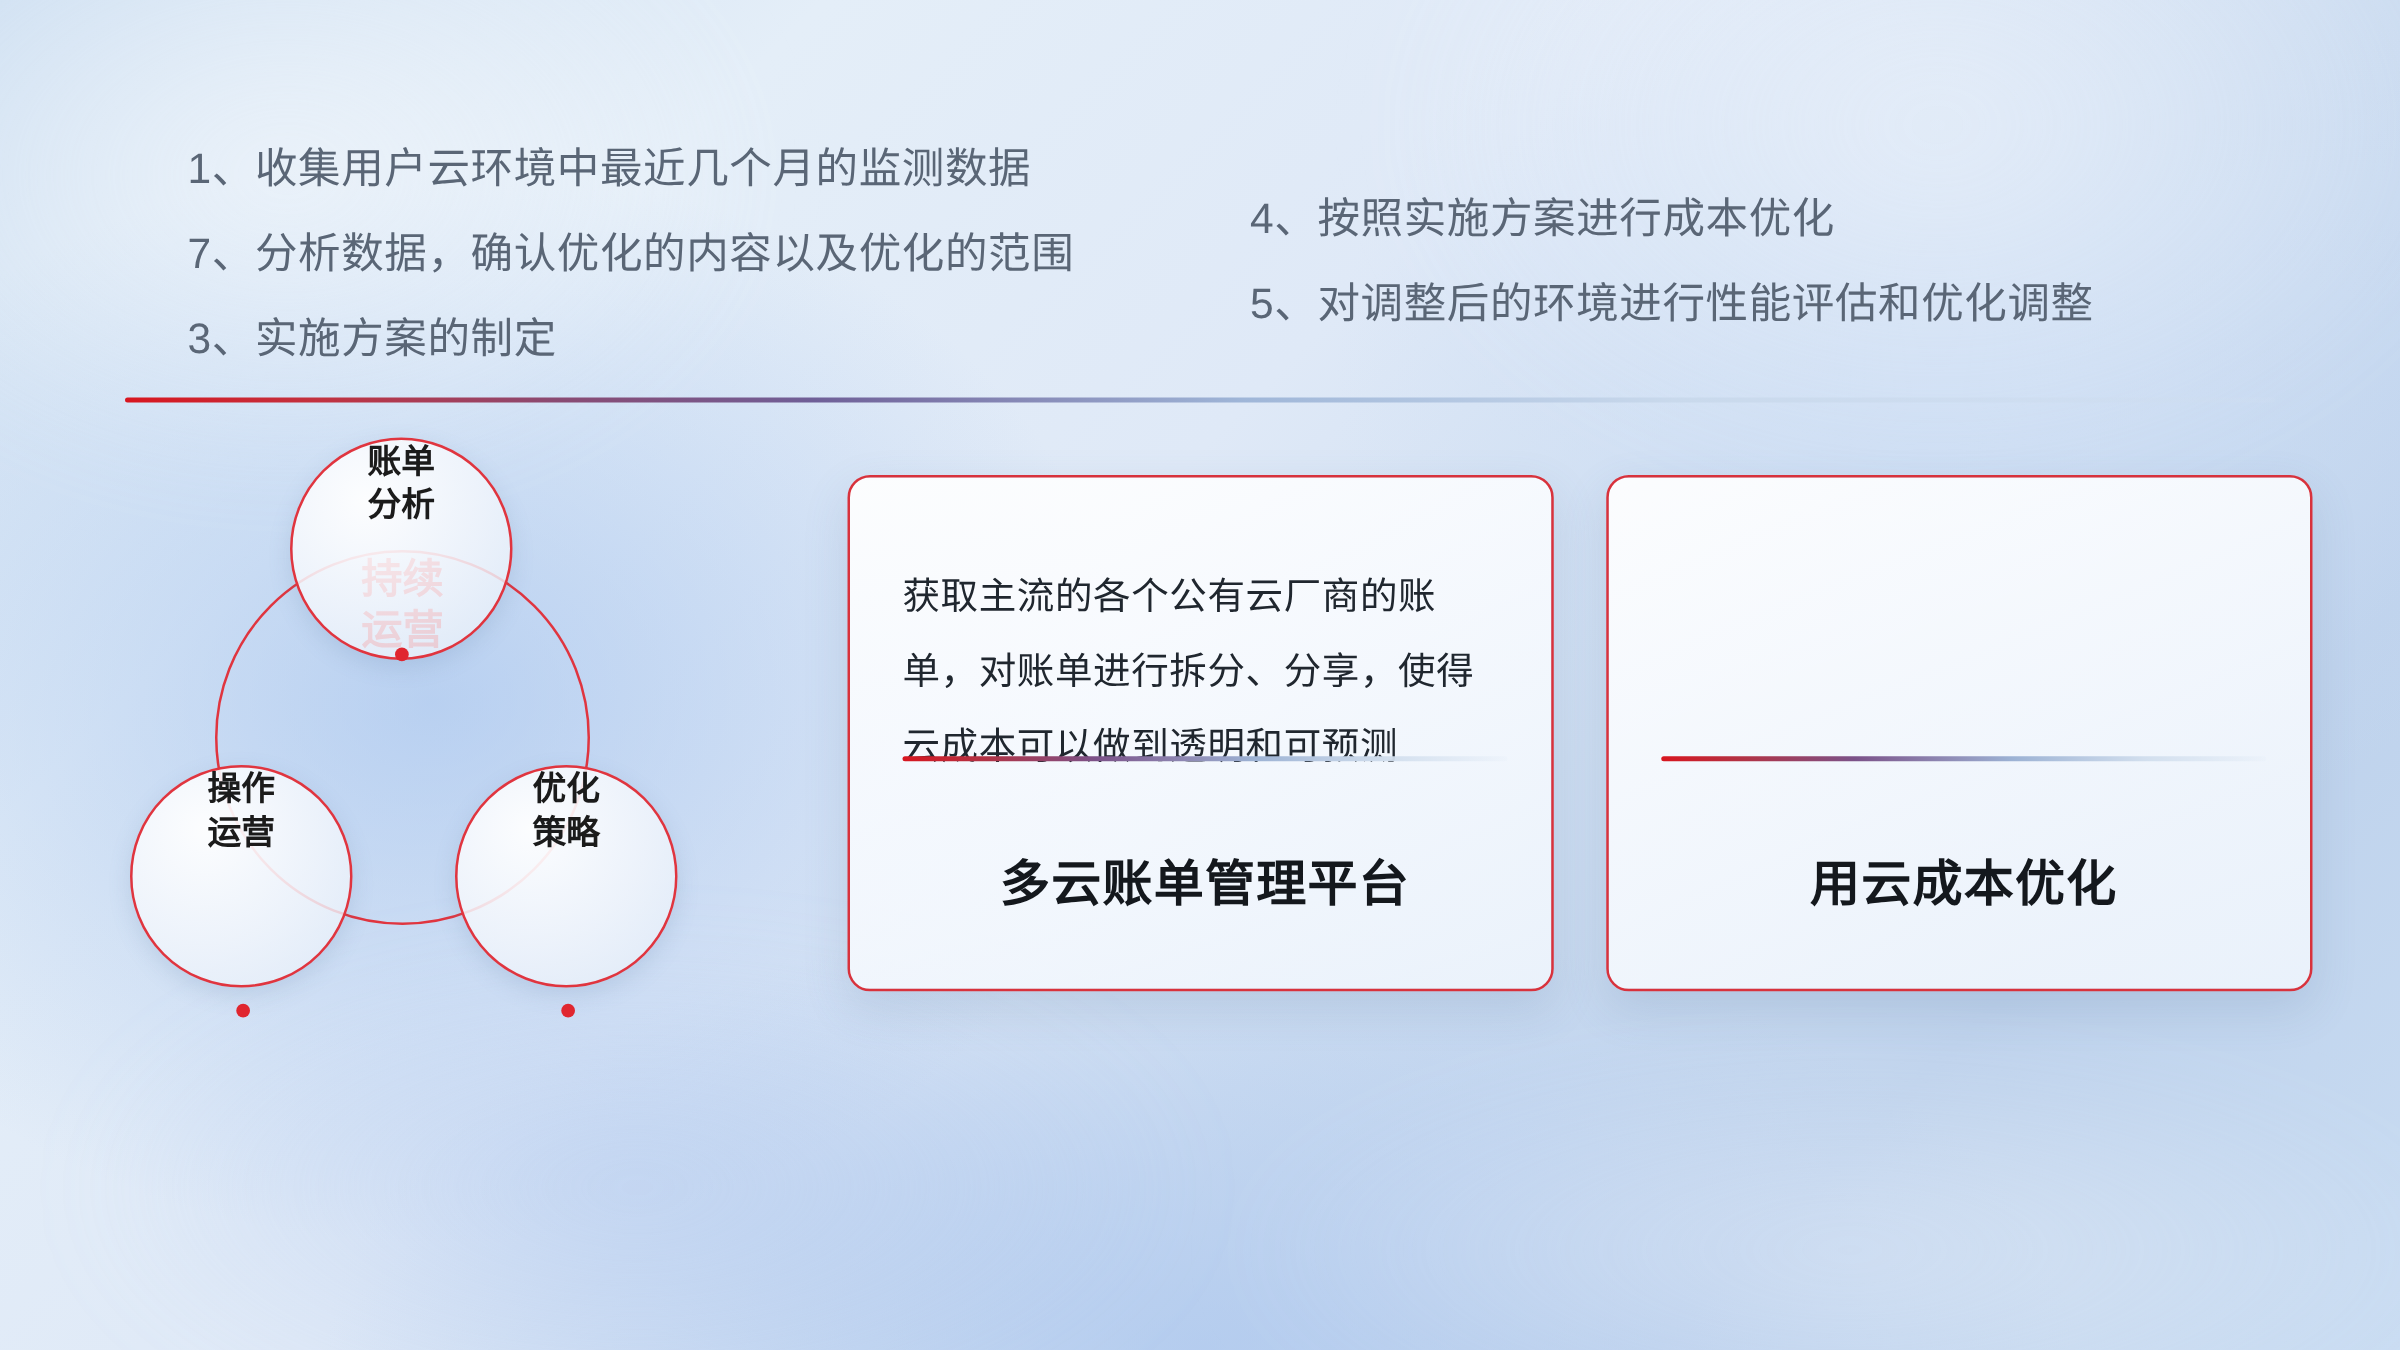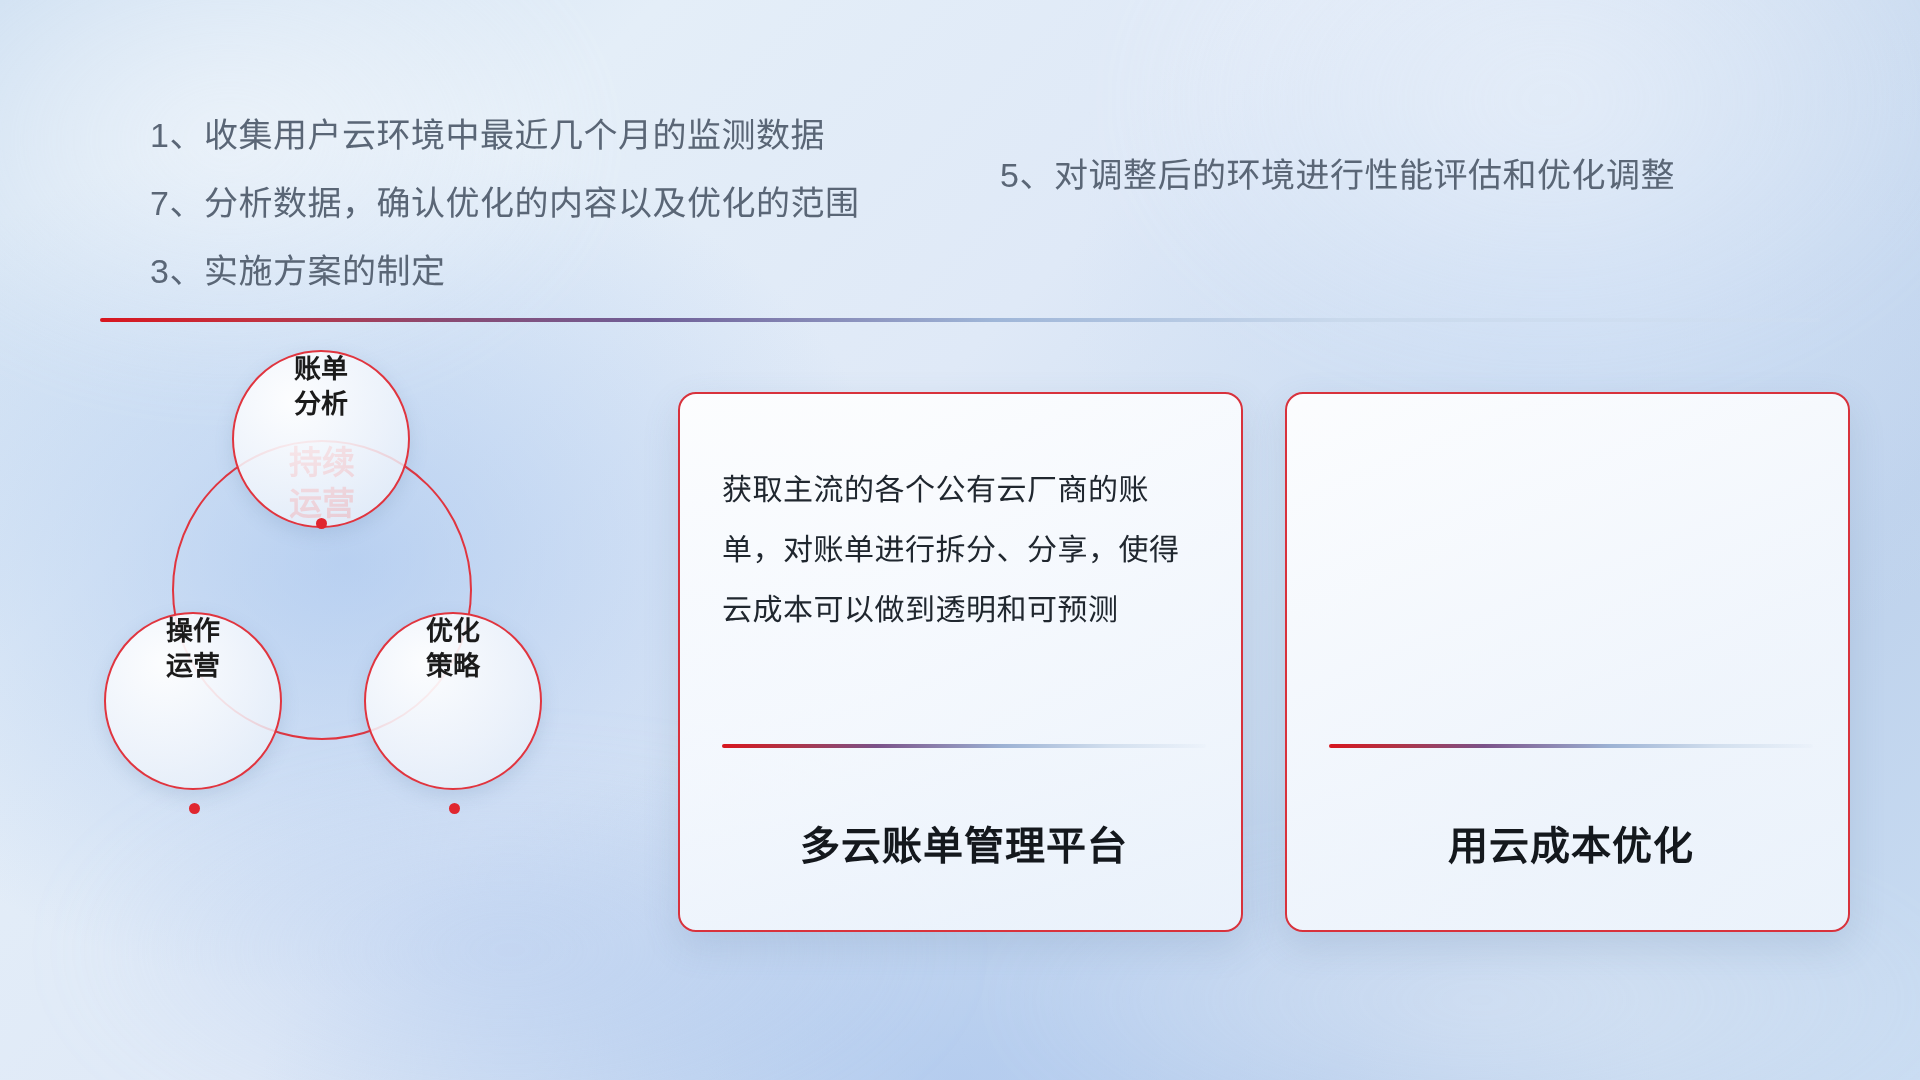--- a/index.html
+++ b/index.html
@@ -117,29 +117,28 @@
   }
   .dot.d1 { left: 220px; top: 168px; }
   .dot.d2 { left: 93px;  top: 453px; }
   .dot.d3 { left: 353px; top: 453px; }
 
   
   .card {
     position: absolute;
     top: 380px;
     width: 565px;
-    height: 540px;
+    height: 413px;
     border: 2px solid #d8323c;
     border-radius: 18px;
     background: linear-gradient(160deg, rgba(255,255,255,0.92) 0%, rgba(250,252,255,0.88) 40%, rgba(240,246,253,0.86) 100%);
     box-shadow: 0 14px 36px rgba(80,110,150,0.16);
     box-sizing: border-box;
     padding: 66px 42px 0 42px;
     overflow: hidden;
-    margin-top: 12px;
   }
   .card.card-1 { left: 678px; }
   .card.card-2 { left: 1285px; }
 
   .card-body {
     color: #20272f;
     font-size: 30px;
     line-height: 2.0;
     letter-spacing: .5px;
   }
@@ -174,20 +173,21 @@
   <div class="streak s3"></div>
   <div class="streak s4"></div>
 
   <div class="steps-col left">
     <div class="step-item">1、收集用户云环境中最近几个月的监测数据</div>
     <div class="step-item">7、分析数据，确认优化的内容以及优化的范围</div>
     <div class="step-item">3、实施方案的制定</div>
   </div>
 
   <div class="steps-col right">
+    <div class="step-item">4、按照实施方案进行成本优化</div>
     <div class="step-item">5、对调整后的环境进行性能评估和优化调整</div>
   </div>
 
   <div class="divider"></div>
 
   <div id="venn">
     <div class="circle center">
       <div>
         <div>持续</div>
         <div>运营</div>

